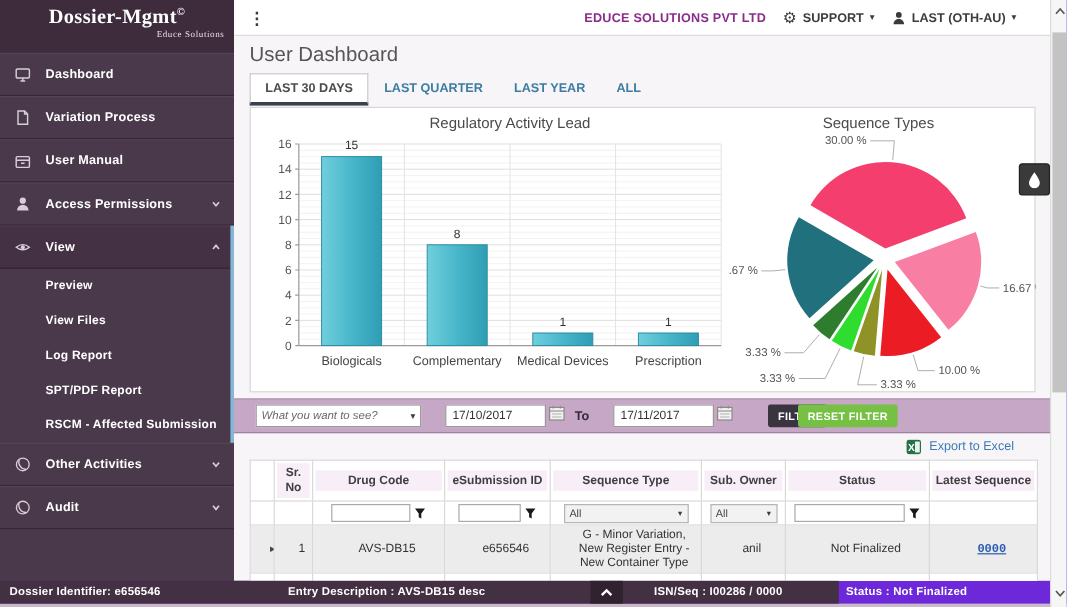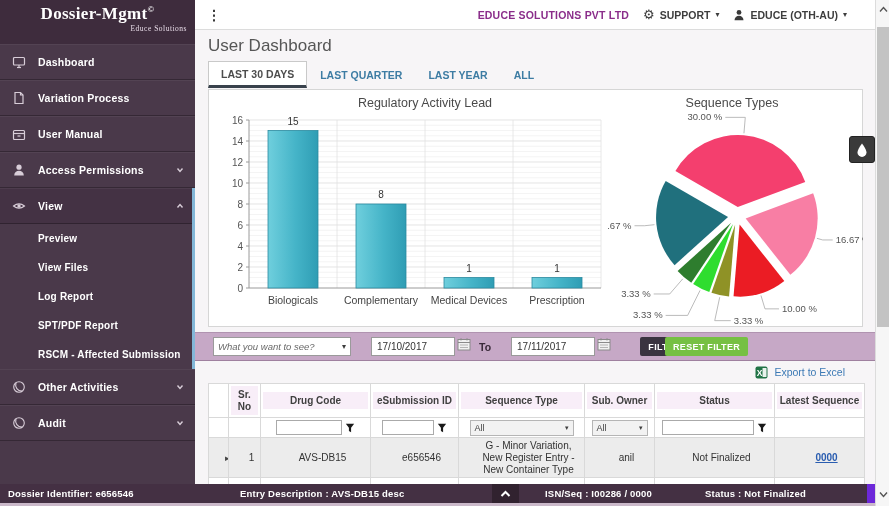--- a/index.html
+++ b/index.html
@@ -38,21 +38,21 @@
   .kebab { font-size:14px; font-weight:bold; color:#3a3a3a; margin-left:12px; cursor:pointer; }
   .topbar-right { margin-left:auto; display:flex; align-items:center; gap:14px; padding-right:28px; }
   .company { color:var(--brand-purple,#8a2d8a); font-weight:bold; font-size:10.5px; letter-spacing:.2px; }
   .tmenu { display:flex; align-items:center; gap:5px; cursor:pointer; }
   .tmenu .tlabel { color:#3d3d3d; font-weight:bold; font-size:10.5px; }
   .gear { font-size:13px; color:#3d3d3d; line-height:1; }
   .caret { font-size:8px; color:#3d3d3d; }
 
   .page-title { position:absolute; left:13px; top:36px; font-size:17px; color:#565656; }
 
-  .tabstrip { position:absolute; left:13px; top:61px; display:flex; align-items:center; }
+  .tabstrip { position:absolute; left:13px; top:61px; display:flex; align-items:flex-start; }
   .tab { padding:6px 12px 5px 12px; font-size:10.5px; font-weight:bold;
          color:var(--tab-link,#3d7ca3); cursor:pointer; border:1px solid transparent; }
   .tab.active { background:#fff; color:#4c4c4c; border:1px solid #c9c9c9;
                 border-bottom:3px solid #39424c; }
 
   .charts-panel { position:absolute; left:13px; top:89px; width:655px; height:238px;
                   background:#fff; border:1px solid #d6d6d6; }
   .charts-panel svg { display:block; }
   #barChart { position:absolute; left:2px; top:2px; }
   #pieChart { position:absolute; left:398px; top:2px; }
@@ -99,24 +99,24 @@
   .col-select { background:#f2f2f2; border:1px solid #b5b5b5; height:16px; font-size:9px;
                 color:#444; justify-content:space-between; }
   .col-select .caret { font-size:7px; }
   .grid tbody td { font-size:10px; color:#333; text-align:center; vertical-align:middle;
                    padding:2px; height:37px; }
   .grid tbody tr.r1 td { background:#ececec;padding-left:16px; }
   .grid tbody tr.r2 td { background:#fff; }
   .seqtype { font-size:9.5px; line-height:1.18; }
   .expander { color:#444; font-size:9px; cursor:pointer; }
   .seq-link { color:var(--link-blue,#2a5db0); font-weight:bold; font-size:10px;
-              text-decoration:underline; }
+              text-decoration:underline;font-family:Liberation Mono, monospace; }
 
   
-  .statusbar { position:absolute; left:0; top:484px; width:867px; height:19px;
+  .statusbar { position:absolute; left:0; top:484px; width:699px; height:19px;
                background:var(--statusbar-bg,#443043); z-index:6; }
   .statusbar .sitem { position:absolute; top:0; height:19px; line-height:19px; color:#fff;
                       font-size:9.5px; font-weight:bold; letter-spacing:.2px; white-space:nowrap; }
   .caret-box { position:absolute; left:492px; top:0; width:27px; height:19px; background:#31222f;
                display:flex; align-items:center; justify-content:center; cursor:pointer; }
   .bottom-strip { position:absolute; left:0; top:503px; width:889px; height:3px; background:#cbb9ca; }
 
   
   .vscroll { position:absolute; right:0; top:0; width:14px; height:506px; background:#f6f6f6;
              border-left:1px solid #dcdcdc; z-index:7; }
@@ -236,21 +236,21 @@
         <div class="tmenu">
           <span class="gear">⚙</span>
           <span class="tlabel">SUPPORT</span>
           <span class="caret">▾</span>
         </div>
         <div class="tmenu">
           <svg width="12" height="12" viewBox="0 0 14 14" fill="#3a3a3a">
               <circle cx="7" cy="4" r="2.8"></circle>
               <path d="M1.8 13 a5.2 5.2 0 0 1 10.4 0 Z"></path>
             </svg>
-          <span class="tlabel">EDUCE (OTH-AU)</span>
+          <span class="tlabel">LAST (OTH-AU)</span>
           <span class="caret">▾</span>
         </div>
       </div>
     </div>
 
     <div class="page-title">User Dashboard</div>
 
     <div class="tabstrip">
       <div class="tab active">LAST 30 DAYS</div>
       <div class="tab">LAST QUARTER</div>

